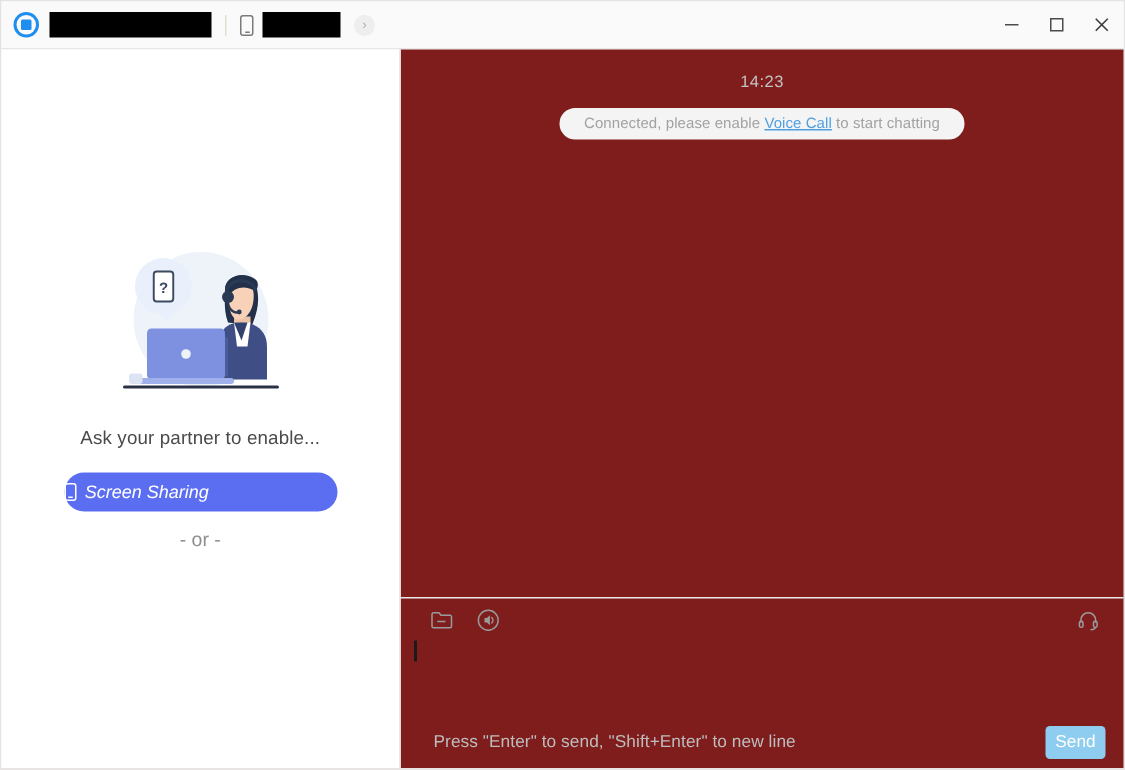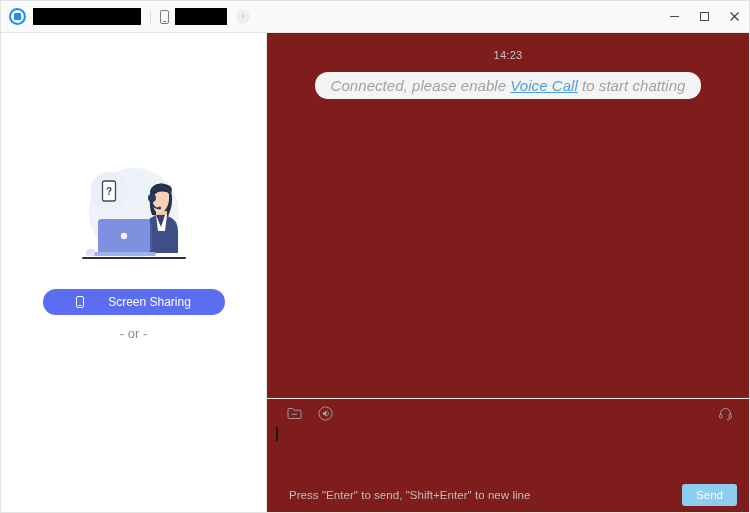--- a/index.html
+++ b/index.html
@@ -154,24 +154,24 @@
   .pill-btn {
     margin-top: 16px;
     width: 182px;
     height: 26px;
     border-radius: 14px;
     background: #5b6ef2;
     color: #ffffff;
     font-size: 12px;
     display: flex;
     align-items: center;
-    justify-content: center;
-    gap: 24px;
+    gap: 6px;
     cursor: pointer;
     user-select: none;
+    font-style: italic;
   }
   .pill-btn.ar { margin-top: 11px; }
   .or-text {
     margin-top: 11px;
     font-size: 13px;
     color: #8d8d8d;
   }
   .sc-phone {
     width: 8px;
     height: 12px;
@@ -218,25 +218,24 @@
   .ts {
     font-size: 11px;
     color: #c3c3c3;
     letter-spacing: .3px;
   }
   .sys-pill {
     margin-top: 11px;
     background: #f4f4f4;
     border-radius: 13px;
     padding: 5px 16px;
-    font-size: 15px;
+    font-size: 10px;
     color: #a2a2a2;
     letter-spacing: .05px;
     white-space: nowrap;
-    font-style: italic;
   }
   .sys-link {
     color: #4f9fe0;
     text-decoration: underline;
     cursor: pointer;
   }
 
   
   .composer {
     border-top: 1px solid #e9e9e9;
@@ -288,21 +287,21 @@
     padding: 0 12px 0 22px;
     box-sizing: border-box;
   }
   .hint {
     font-size: 11.5px;
     color: #bdbdbd;
     letter-spacing: .05px;
   }
   .foot-spacer { flex: 1 1 auto; }
   .send-btn {
-    width: 55px;
+    width: 40px;
     height: 22px;
     border-radius: 3px;
     background: #8ecdef;
     color: #ffffff;
     font-size: 11.5px;
     display: flex;
     align-items: center;
     justify-content: center;
     cursor: default;
     user-select: none;
@@ -385,20 +384,21 @@
           <circle cx="60" cy="73" r="3.2" fill="#eef3fa"></circle>
 
           <rect x="28" y="89" width="64" height="4" rx="2" fill="#9fb0ea"></rect>
 
           <rect x="22" y="86" width="9" height="7" rx="2" fill="#dce4f3"></rect>
 
           <rect x="18" y="94" width="104" height="2" rx="1" fill="#2a3346"></rect>
         </svg>
       </div>
 
+      <div class="ask-text">Ask your partner to enable...</div>
 
       <div class="pill-btn">
         <span class="sc-phone"></span>
         <span>Screen Sharing</span>
       </div>
 
       <div class="or-text">- or -</div>
 
     </div>
 

